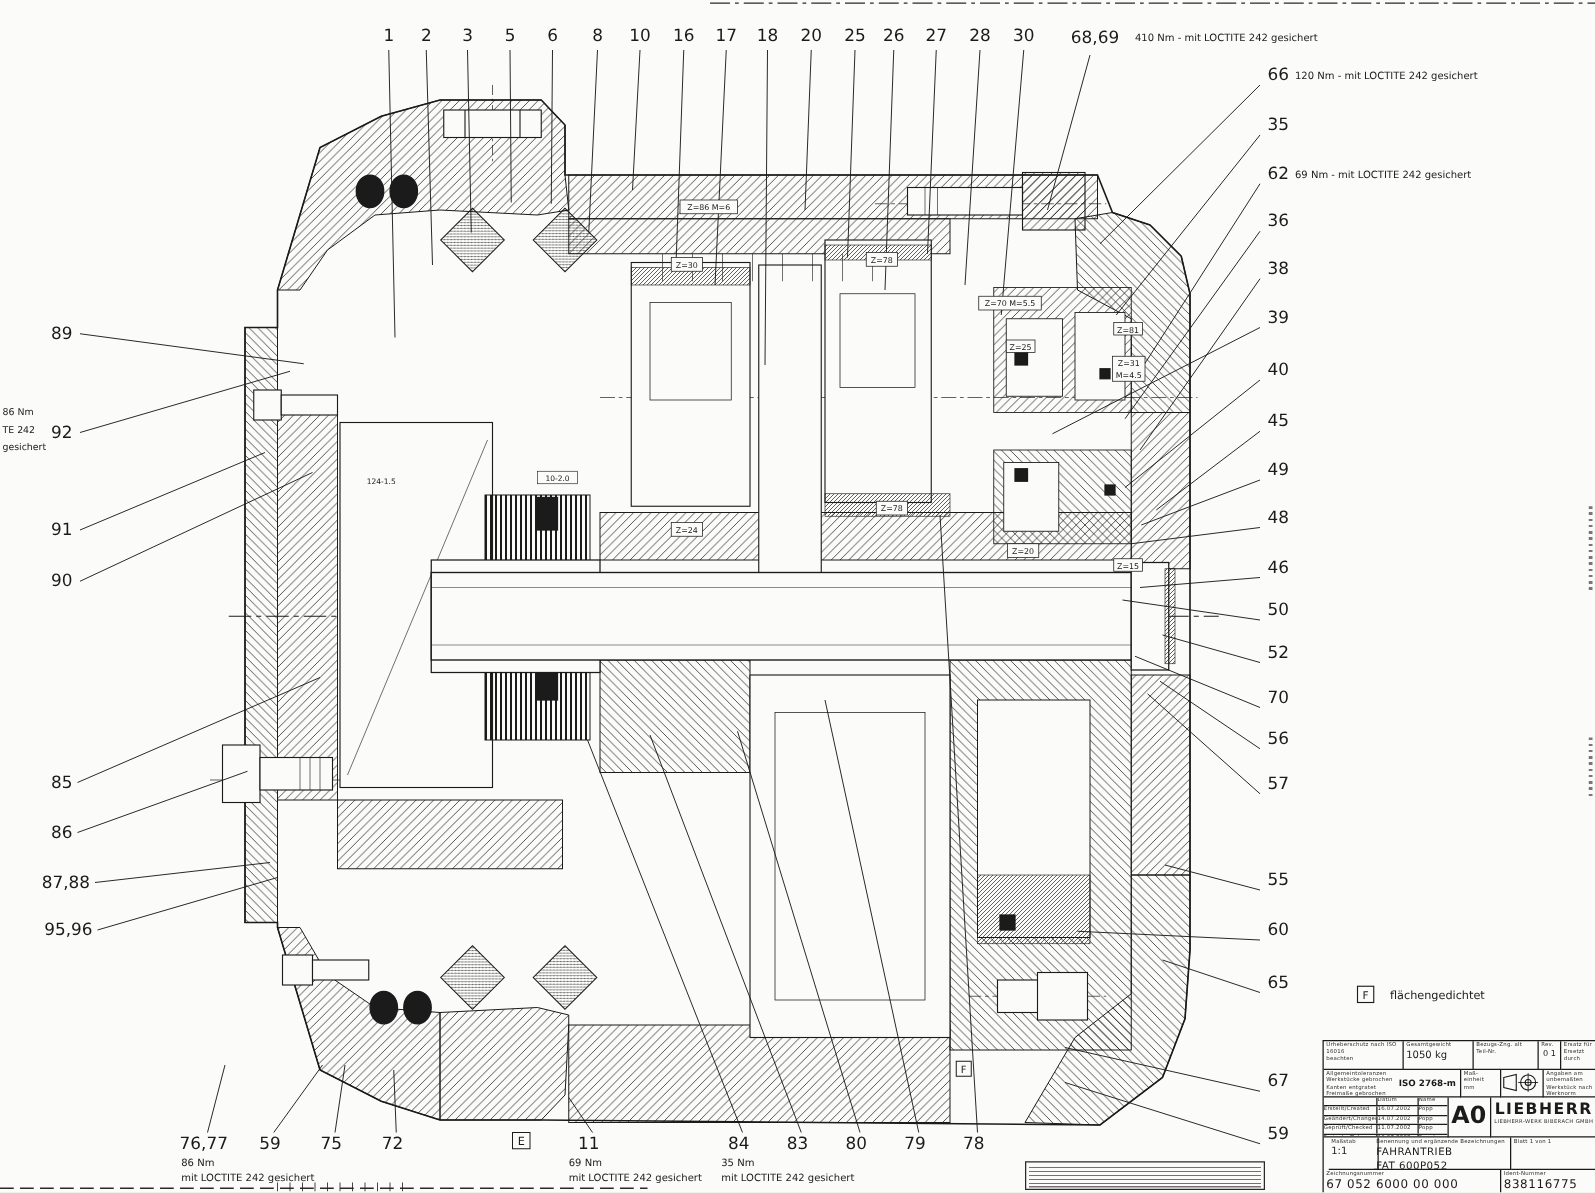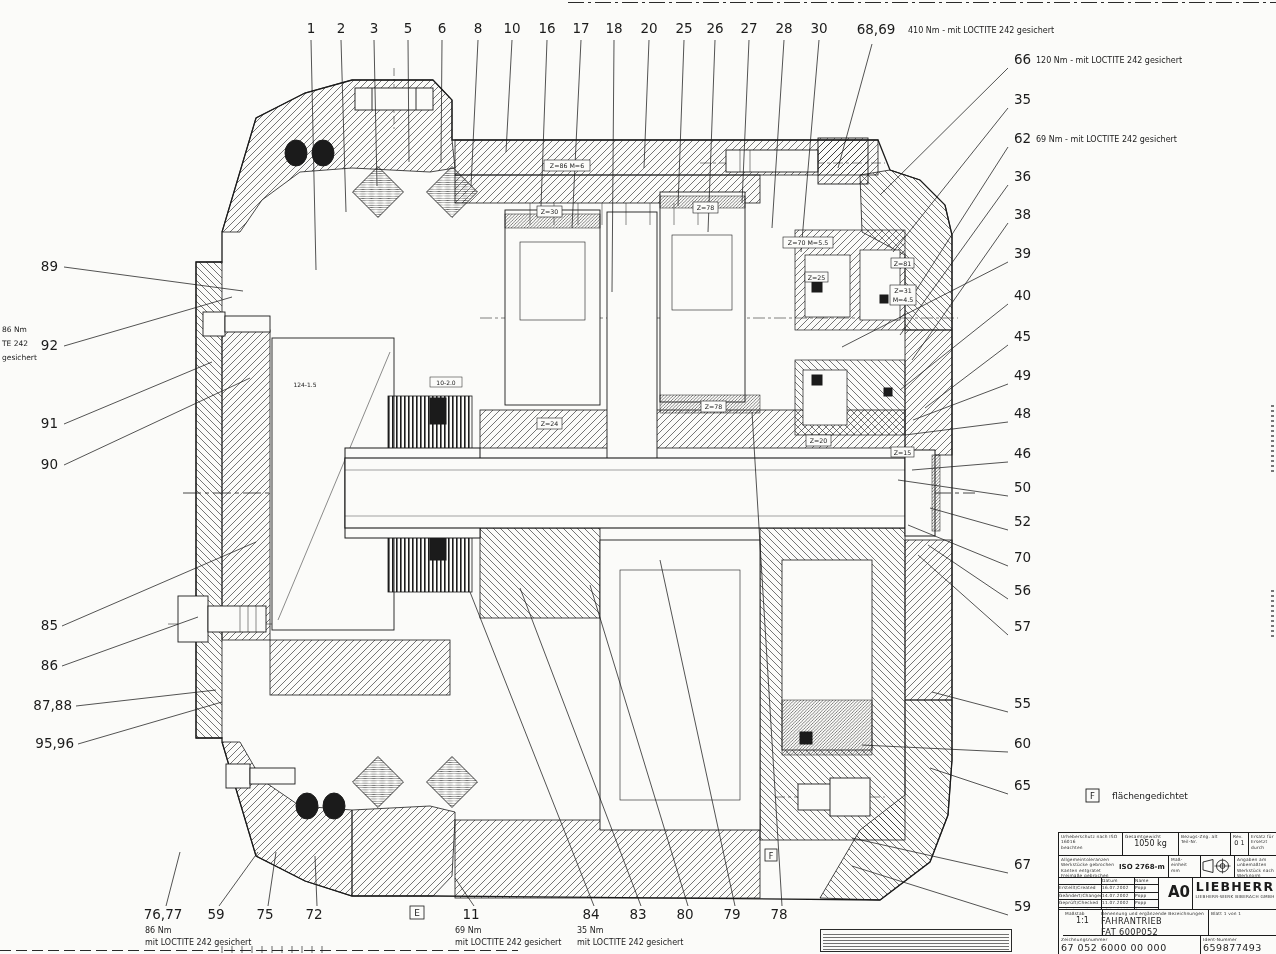--- a/index.html
+++ b/index.html
@@ -7,23 +7,23 @@
     position:relative;width:1276px;height:954px;background:#fbfbf9;
     font-family:"DejaVu Sans","Liberation Sans",sans-serif;color:#1b1b1b;overflow:hidden;
   }
   .sheet svg{position:absolute;left:0;top:0;}
   
   .tblock{position:absolute;left:1058px;top:832px;width:218px;height:122px;
     border:1.4px solid #1b1b1b;background:#fbfbf9;font-size:8px;}
   .tb-cell{position:absolute;border-right:1px solid #1b1b1b;border-bottom:1px solid #1b1b1b;
     box-sizing:border-box;overflow:hidden;padding:1px 2px;}
   .micro{font-size:4.3px;line-height:1.25;color:#2e2e2e;letter-spacing:.2px;}
-  .val-md{font-size:8px;text-align:center;}
+  .val-md{font-size:8px;text-align:left;}
   .val-lg{font-size:9.5px;text-align:left;letter-spacing:.5px;}
-  .fmt{font-size:15px;font-weight:bold;text-align:right;line-height:26px;}
+  .fmt{font-size:19px;font-weight:bold;text-align:left;line-height:26px;}
   .logo{font-size:12.5px;font-weight:900;letter-spacing:1.2px;text-align:center;line-height:15px;}
   .logo-sub{font-size:4.2px;text-align:center;letter-spacing:.3px;color:#2e2e2e;}
   .ttl{font-size:8.2px;letter-spacing:.4px;line-height:1.25;}
   .appr-table{position:absolute;left:0;top:0;width:100%;height:100%;}
   .appr-row{display:flex;border-bottom:.5px solid #1b1b1b;height:6.4px;overflow:hidden;}
   .appr-row span{display:block;overflow:hidden;white-space:nowrap;}
   .a-l{width:42px;border-right:.5px solid #1b1b1b;}
   .a-d{width:32px;border-right:.5px solid #1b1b1b;}
   .a-n{flex:1;}
   
@@ -473,21 +473,21 @@
   <div class="tb-cell" style="left:150px;top:77px;width:68px;height:26px;border-right:none;">
     <div class="micro">Blatt 1 von 1</div>
   </div>
 
   <div class="tb-cell" style="left:0;top:103px;width:142px;height:19px;border-bottom:none;">
     <div class="micro">Zeichnungsnummer</div>
     <div class="val-lg">67 052 6000 00 000</div>
   </div>
   <div class="tb-cell" style="left:142px;top:103px;width:76px;height:19px;border-right:none;border-bottom:none;">
     <div class="micro">Ident-Nummer</div>
-    <div class="val-lg">659877493</div>
+    <div class="val-lg">838116775</div>
   </div>
 </div>
 
 <div class="legal"></div>
 
 <div class="edge-mark" style="right:2px;top:405px;height:70px;"></div>
 <div class="edge-mark" style="right:2px;top:590px;height:50px;"></div>
 
 </div>
 

